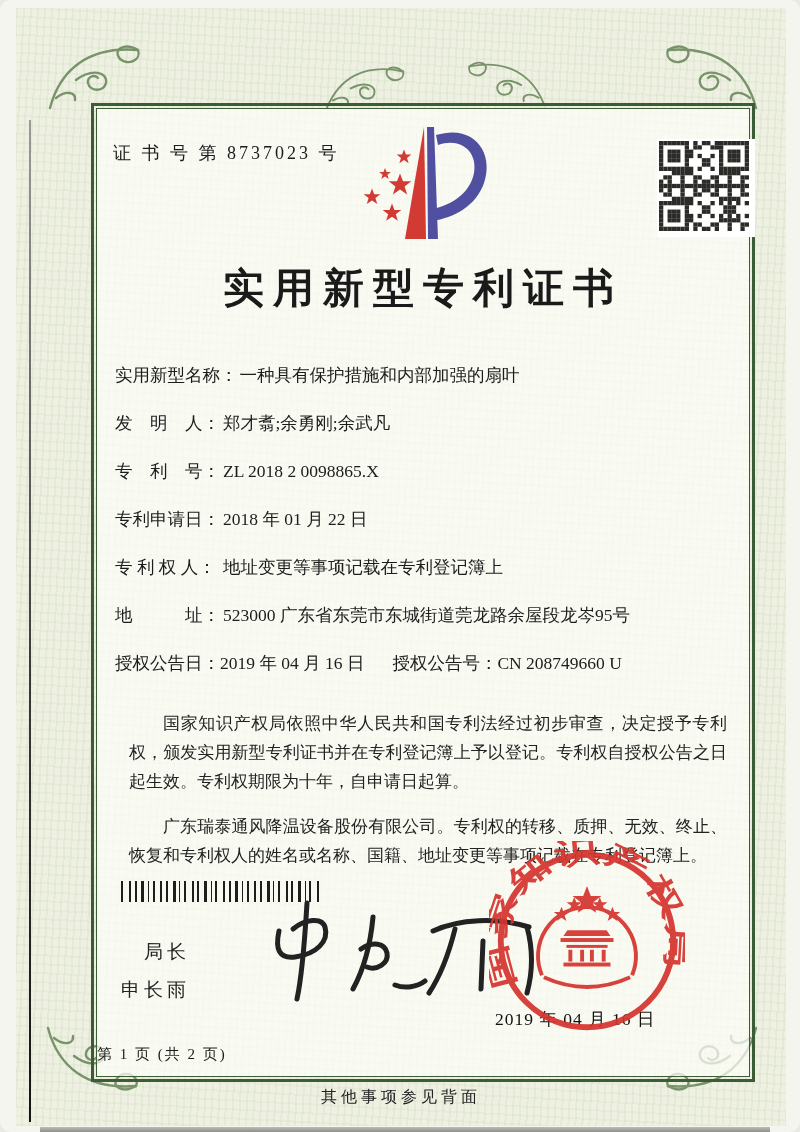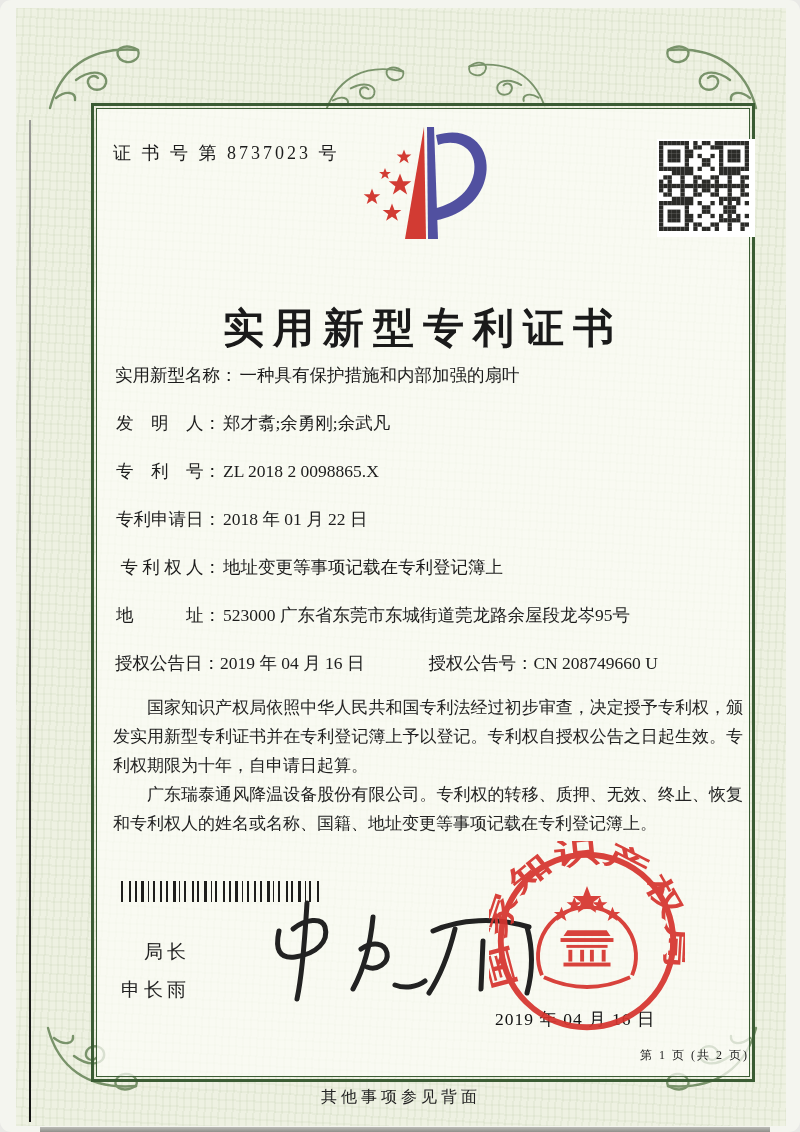--- a/index.html
+++ b/index.html
@@ -20,36 +20,36 @@
   .o-tl{left:30px;top:28px;}
   .o-tc1{left:300px;top:40px;transform:rotate(8deg) scale(.8);}
   .o-tc2{left:430px;top:36px;transform:scaleX(-1) rotate(6deg) scale(.8);}
   .o-tr{right:26px;top:28px;transform:scaleX(-1);}
   .o-bl{left:28px;bottom:26px;transform:scaleY(-1);}
   .o-br{right:26px;bottom:26px;transform:scale(-1,-1);}
   
   .cert-no{position:absolute;left:16px;top:32px;font-size:18px;letter-spacing:3px;}
   .logo{position:absolute;left:50%;transform:translateX(-50%);top:12px;width:150px;height:130px;}
   .qr{position:absolute;left:560px;top:30px;width:94px;height:94px;background:#fff;padding:2px;}
-  .title{position:absolute;left:0;right:0;top:152px;text-align:center;font-size:41px;font-weight:700;letter-spacing:9px;color:#1a1a1a;margin-top:40px;}
+  .title{position:absolute;left:0;right:0;top:152px;text-align:center;font-size:41px;font-weight:700;letter-spacing:9px;color:#1a1a1a;}
   .fields{position:absolute;left:18px;top:254px;width:626px;font-size:17.5px;}
   .frow{height:48px;white-space:nowrap;}
-  .flabel{display:inline-block;min-width:106px;text-align:right;}
+  .flabel{display:inline-block;min-width:106px;}
   .fvalue{margin-left:2px;}
   .grow{display:flex;height:48px;}
   .gcell{white-space:nowrap;}
-  .gcell+.gcell{margin-left:64px;}
+  .gcell+.gcell{margin-left:28px;}
   .paras{position:absolute;left:16px;top:584px;width:630px;font-size:17px;line-height:29px;text-align:justify;color:#222;}
-  .paras p{margin:0;text-indent:2em;}
+  .paras p{margin:16px;text-indent:2em;}
   .barcode{position:absolute;left:24px;top:772px;width:202px;height:21px;}
   .officer{position:absolute;left:24px;top:824px;font-size:19px;letter-spacing:4px;line-height:38px;font-family:"Liberation Sans","DejaVu Sans",sans-serif;color:#222;text-align:right;}
   .sig{position:absolute;left:148px;top:788px;width:296px;height:108px;}
   .seal{position:absolute;left:392px;top:732px;width:196px;height:200px;z-index:2;opacity:.93;}
   .seal-date{position:absolute;left:398px;top:898px;z-index:1;font-size:17.5px;letter-spacing:1px;color:#111;}
-  .page-num{position:absolute;left:0;right:0;bottom:12px;text-align:right;font-size:12px;letter-spacing:2px;}
+  .page-num{position:absolute;left:0;right:0;bottom:12px;text-align:left;font-size:15px;letter-spacing:2px;}
   .back-note{position:absolute;left:0;right:0;bottom:18px;text-align:center;font-size:16px;letter-spacing:4px;color:#222;}
   .hidden-defs{position:absolute;width:0;height:0;overflow:hidden;}
 </style>
 </head>
 <body>
 
 <svg class="hidden-defs" aria-hidden="true">
   <defs>
     <g id="orn-g" fill="none" stroke="#5d7c4e" stroke-width="2.4" opacity="0.8" stroke-linecap="round">
       <path d="M4 72 C14 34 42 10 92 14"></path>

